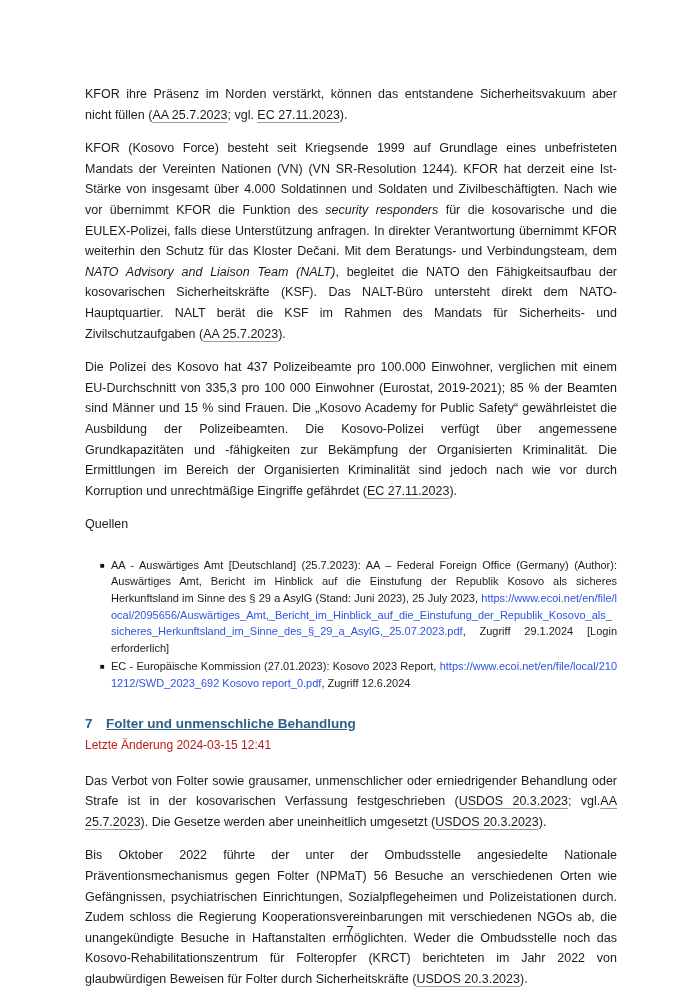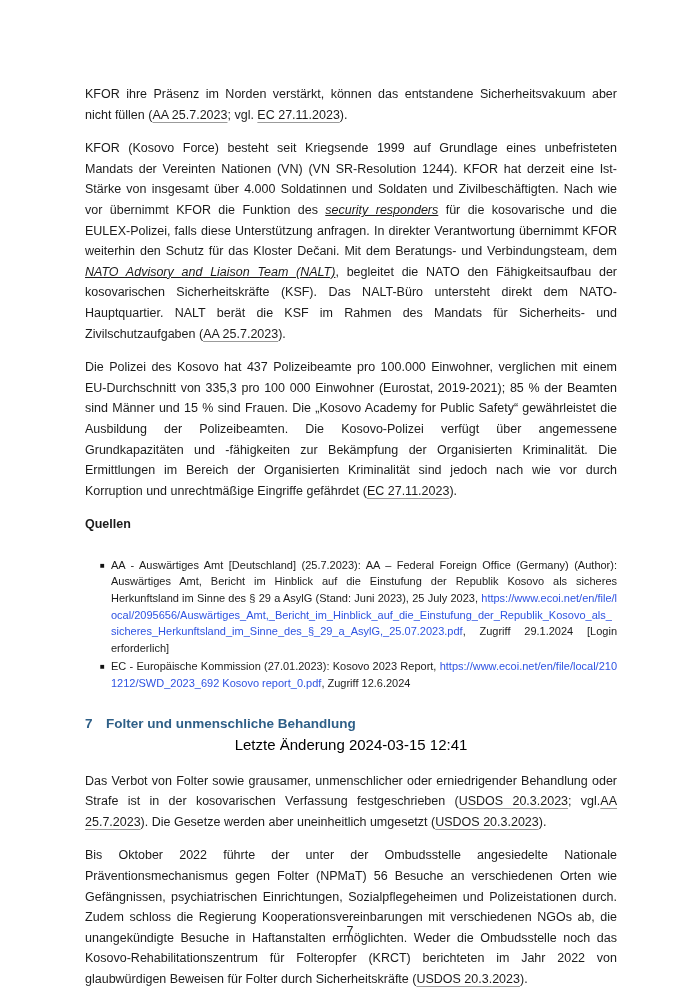--- a/index.html
+++ b/index.html
@@ -17,39 +17,38 @@
     top:84px;
     left:85px;
     width:532px;
   }
   p.body{
     margin:0 0 13px 0;
     font-size:12.5px;
     line-height:20.6px;
     text-align:justify;
   }
-  .it{font-style:italic;text-decoration:underline;}
+  .it{font-style:italic;}
   .cite{
     text-decoration:underline;
     text-decoration-color:#9b9b9b;
     text-decoration-thickness:1px;
     text-underline-offset:3px;
     color:inherit;
     cursor:pointer;
   }
   .src-link{
     color:#2e53e2;
     word-break:break-all;
     cursor:pointer;
   }
   .sources-heading{
     margin:6px 0 22px 0;
     font-size:12.5px;
     line-height:20.6px;
-    font-weight:bold;
   }
   ul.sources{
     list-style:none;
     margin:0;
     padding:0;
     font-size:11px;
     line-height:16.6px;
   }
   ul.sources li{
     position:relative;
@@ -63,28 +62,28 @@
     top:1px;
     font-size:8px;
     color:#111;
   }
   .section-heading{
     margin:23px 0 0 0;
     font-size:13.5px;
     line-height:17px;
     font-weight:bold;
     color:#2e5f87;
+    text-decoration:underline;
   }
   .sec-num{display:inline-block;width:21px;}
   .last-modified{
     margin:5px 0 18px 0;
-    font-size:15px;
+    font-size:12px;
     line-height:16px;
-    color:#000000;
-    text-align:center;
+    color:#b91c1c;
   }
   .page-number{
     position:absolute;
     top:924px;
     left:0;
     width:700px;
     text-align:center;
     font-size:12.5px;
     color:#1b1b1b;
   }

